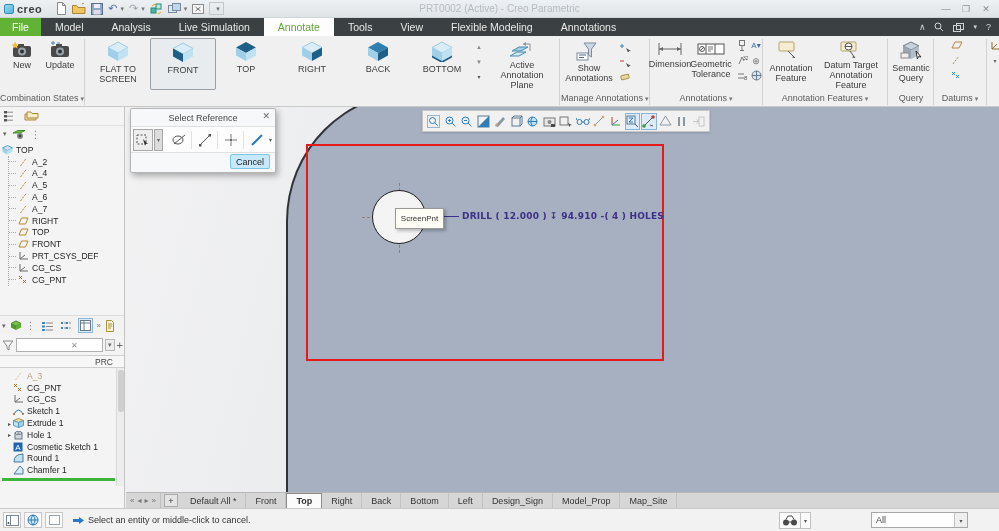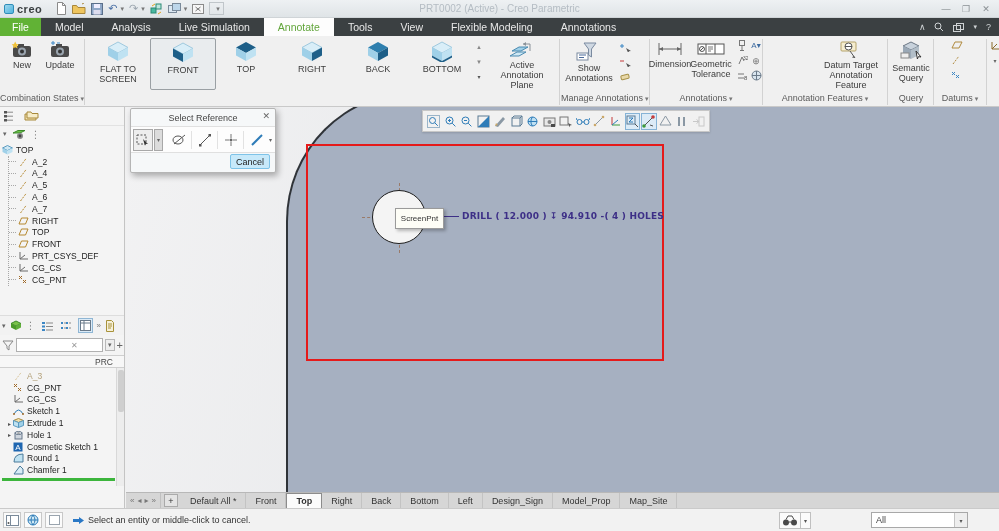--- a/index.html
+++ b/index.html
@@ -384,20 +384,28 @@
               <circle cx="5.5" cy="5.5" r="4.5" fill="#d8e4ee" stroke="#6a7a8a"></circle>
               <path d="M1 5.5h9M5.5 1v9" stroke="#6a7a8a"></path>
             </svg>
           </span>
       </div>
       <div class="rlabel dd" style="left:0;width:110px;">Annotations</div>
     </div>
     <div class="rsep" style="left:762px;"></div>
 
     <div class="rgroup" style="left:764px;width:122px;">
+      <div class="bigbtn" style="left:2px;width:50px;">
+        <svg width="26" height="20">
+            <rect x="1" y="1" width="15" height="9" rx="1" fill="#f5edd0" stroke="#b5a36a"></rect>
+            <path d="M10 10l7 7" stroke="#555"></path>
+            <path d="M17 17l-3-.5 1.8-1.8z" fill="#555"></path>
+          </svg>
+        <span>Annotation Feature</span>
+      </div>
       <div class="bigbtn" style="left:54px;width:66px;">
         <svg width="26" height="20">
             <rect x="3" y="1" width="15" height="9" rx="1" fill="#f5edd0" stroke="#b5a36a"></rect>
             <circle cx="10.5" cy="5.5" r="3.5" fill="#fff" stroke="#555"></circle>
             <path d="M7 5.5h7" stroke="#555"></path>
             <path d="M12 10l5 7" stroke="#555"></path>
             <path d="M17 17l-3-.5 1.8-1.8z" fill="#555"></path>
           </svg>
         <span>Datum Target Annotation Feature</span>
       </div>

